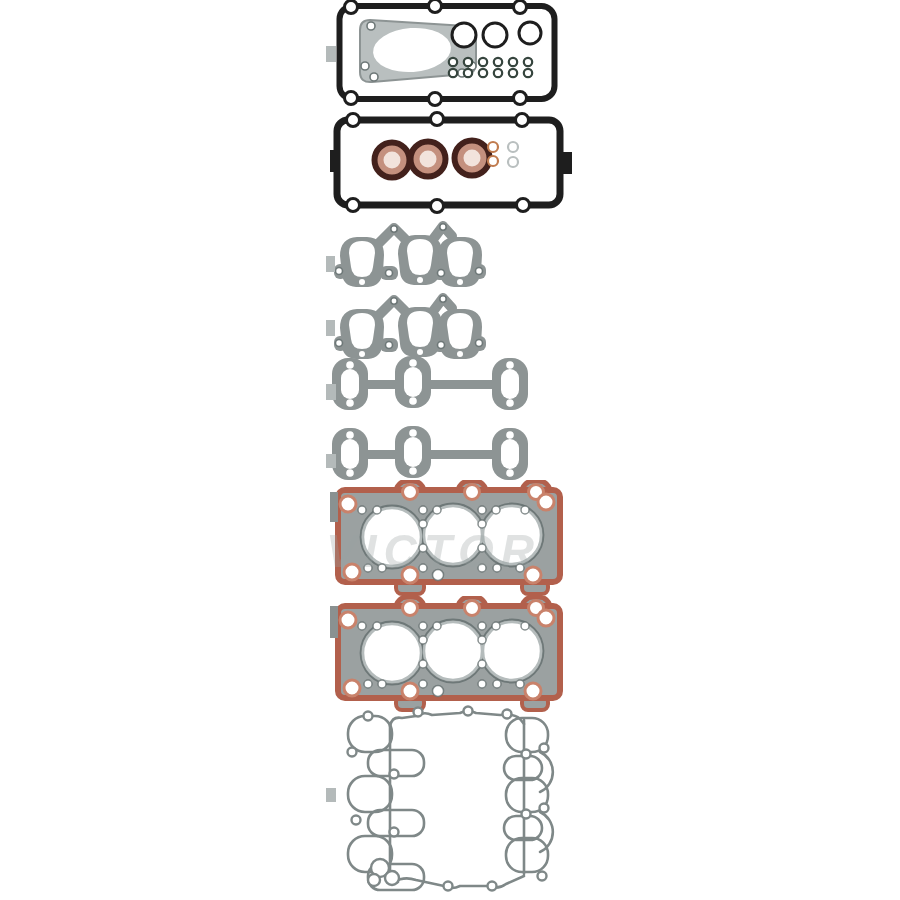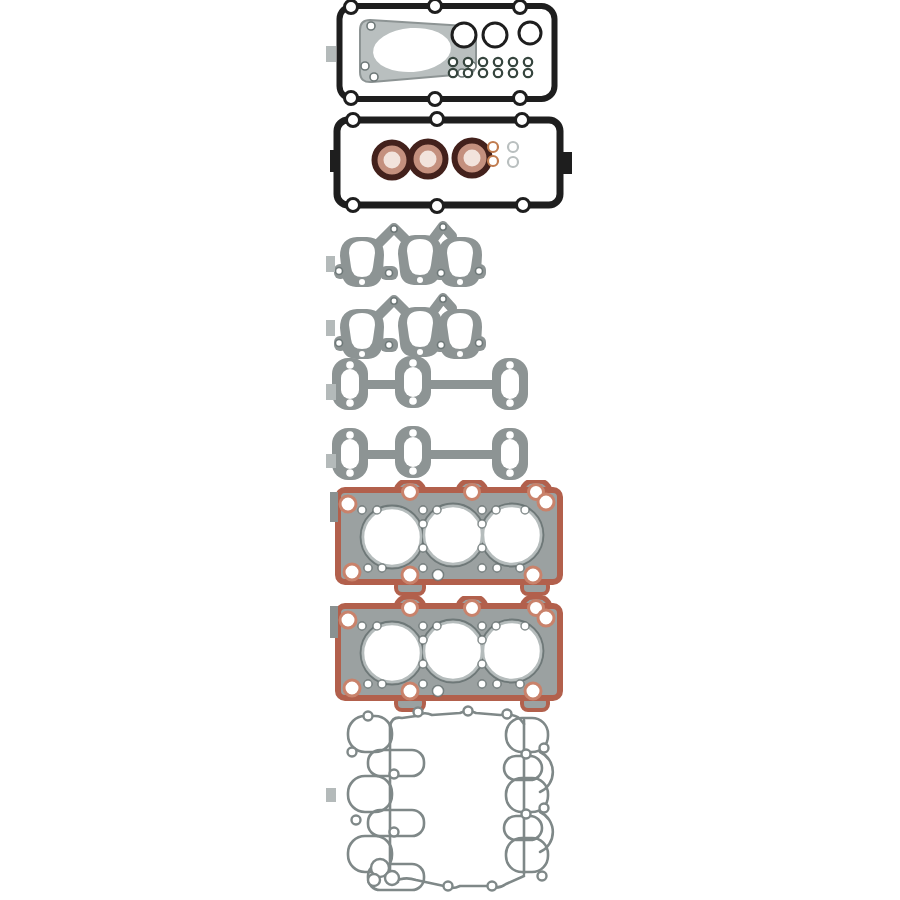--- a/index.html
+++ b/index.html
@@ -238,20 +238,21 @@
       <circle class="hg-small" cx="36" cy="88" r="4"></circle>
         <circle class="hg-small" cx="50" cy="88" r="4"></circle>
       <circle class="hg-small" cx="91" cy="88" r="4"></circle>
         <circle class="hg-small" cx="106" cy="95" r="5.5"></circle>
       <circle class="hg-small" cx="150" cy="88" r="4"></circle>
         <circle class="hg-small" cx="165" cy="88" r="4"></circle>
       <circle class="hg-small" cx="188" cy="88" r="4"></circle>
     </g>
   </svg>
 
+  <div id="watermark">VICTOR</div>
 
   <svg class="part" style="left:328px;top:704px" width="248" height="192" viewBox="0 0 248 192">
     <path class="outline" d="M62,22 Q64,12 74,14 L88,12 Q96,7 104,11 L132,9 Q140,5 148,9 L172,11 Q186,9 192,15 L196,20"></path>
     <path class="outline" d="M62,20 L62,172"></path>
     <path class="outline" d="M196,16 L196,170"></path>
     <path class="outline" d="M66,178 Q76,172 88,176 L116,182 Q124,186 132,182 L160,182 Q170,186 178,180 L196,172"></path>
     <path class="outline" d="M62,172 Q62,180 70,178"></path>
 
     <rect class="outline" x="20" y="12" width="44" height="36" rx="17"></rect>
     <rect class="outline" x="20" y="72" width="44" height="36" rx="17"></rect>

